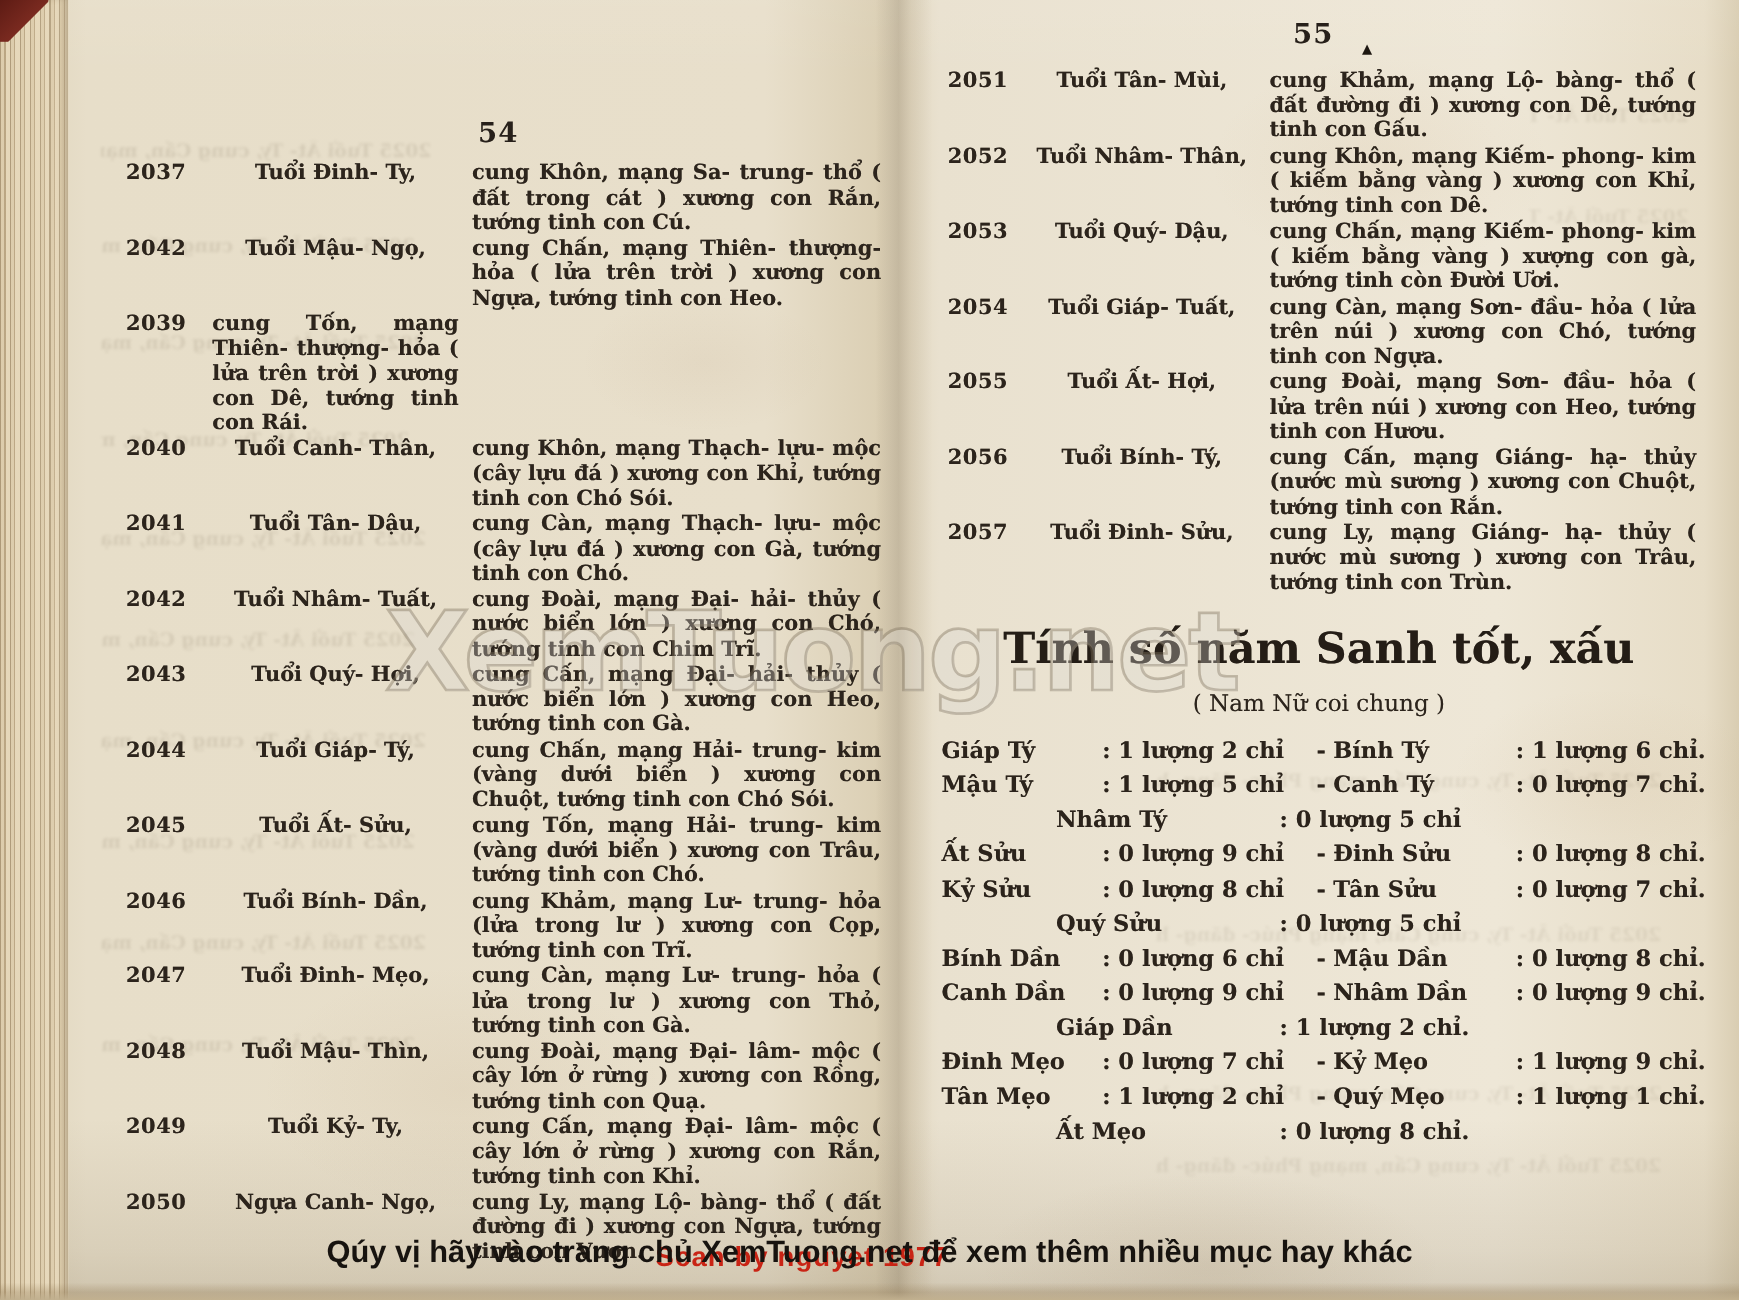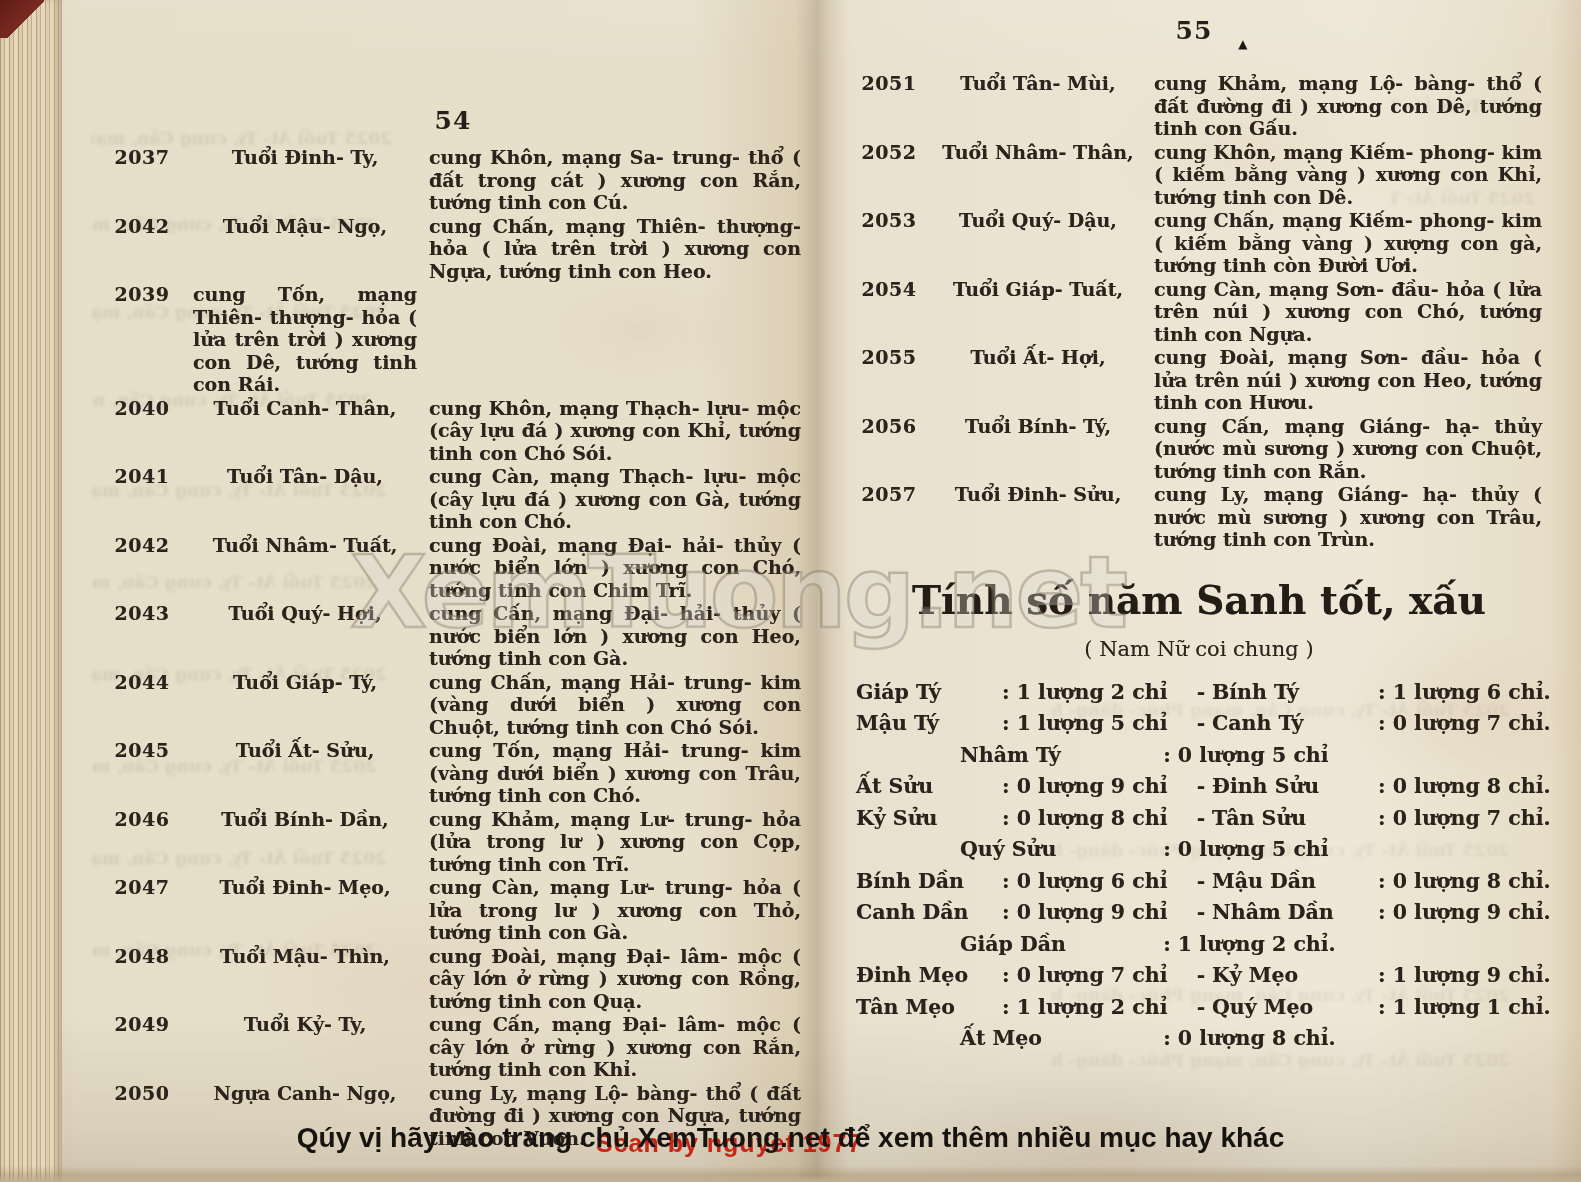--- a/index.html
+++ b/index.html
@@ -43,21 +43,21 @@
   }
 
   
   .pnum{
     text-align:center;font-weight:700;font-size:25px;color:#27201a;
     letter-spacing:1px;
   }
   .page-left{position:absolute;left:103px;top:106px;width:700px;}
   .page-left .pnum{margin-bottom:11px;}
   .page-right{position:absolute;left:856px;top:16px;width:686px;}
-  .page-right .pnum{margin-bottom:27px;position:relative;}
+  .page-right .pnum{margin-bottom:17px;position:relative;}
   .pmark{font-size:12px;position:relative;top:9px;left:26px;color:#1d1711;}
 
   .entry{
     display:grid;column-gap:12px;margin-bottom:1px;
     color:#2c241c;font-weight:700;font-size:19px;line-height:22.5px;
     text-shadow:0 0 .5px rgba(44,36,28,.55);
   }
   .page-left  .entry{grid-template-columns:78px 224px 372px;}
   .page-right .entry{grid-template-columns:66px 208px 388px;}
   .e-year{text-align:center;letter-spacing:.5px;}

